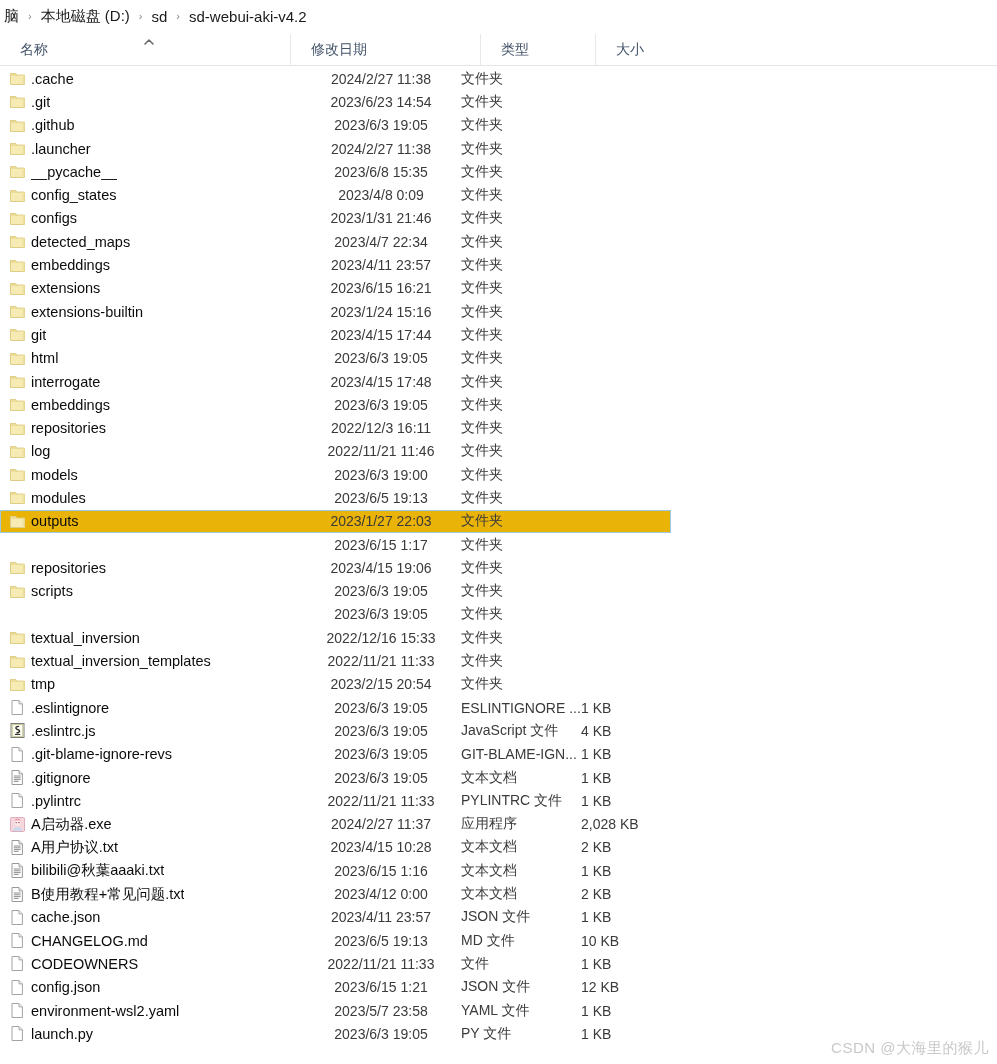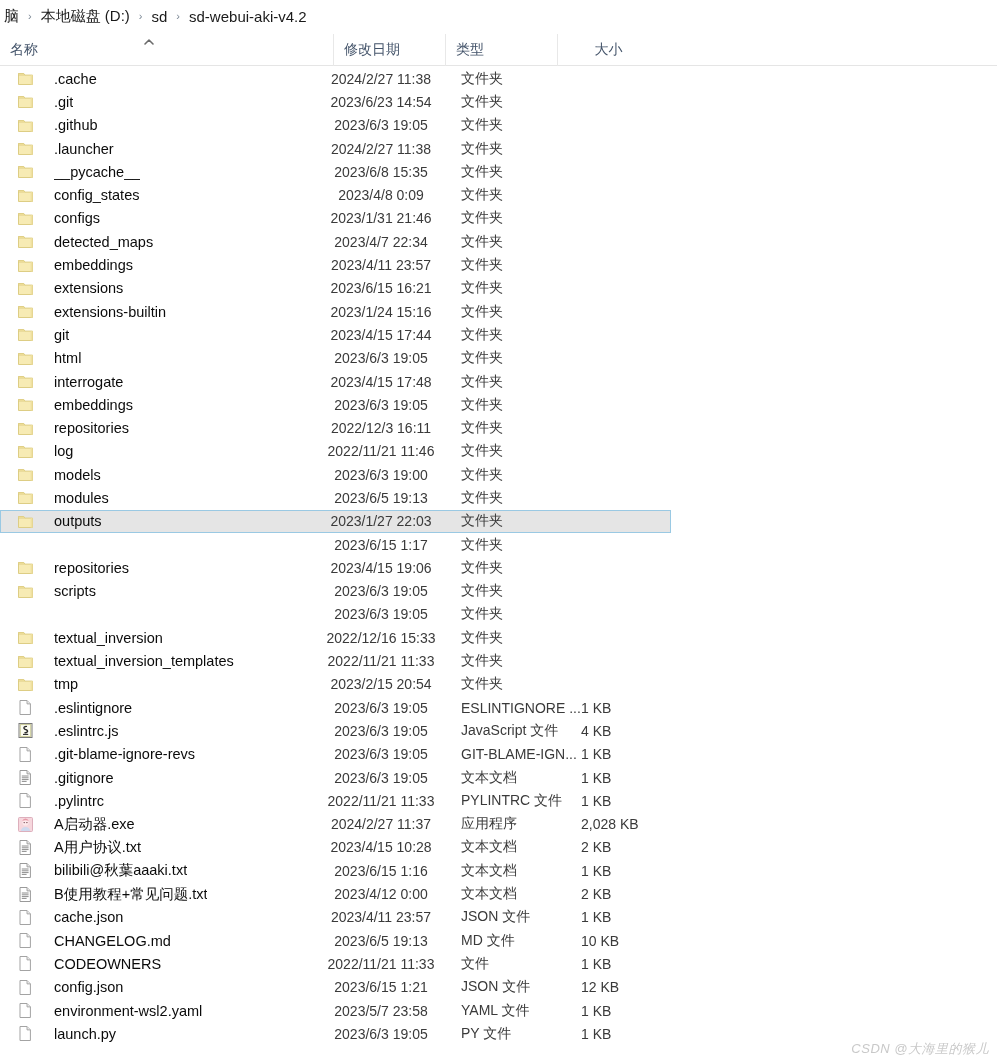--- a/index.html
+++ b/index.html
@@ -31,21 +31,21 @@
   
   .col-headers {
     position: absolute; left: 0; top: 34px; width: 997px; height: 32px;
     background: #ffffff;
     border-bottom: 1px solid #e5e5e5;
   }
   .col-head {
     position: absolute; top: 0; height: 32px;
     display: flex; align-items: center;
     font-size: 14px; color: #44546a;
-    padding-left: 10px;
+    padding-left: 20px;
     border-left: 1px solid #e8e8e8;
     cursor: pointer; user-select: none;
   }
   .col-head.nob { border-left: none; }
   .sort-caret {
     position: absolute; left: 143px; top: 38px;
     width: 12px; height: 8px; pointer-events: none;
   }
   .sort-caret svg { display: block; }
 
@@ -57,25 +57,25 @@
   .row {
     position: relative; height: 23.3px;
     display: flex; align-items: center;
     font-size: 14.5px; color: #0b0b0b;
     cursor: default;
     border: 1px solid transparent;
   }
   .row.selected {
     width: 671px;
     border: 1px solid #9ac9e3;
-    background: #e5e5e5;
+    background: #eab308;
   }
   .cell-name {
-    position: absolute; left: 12px; width: 300px; height: 100%;
-    display: flex; align-items: center; padding-left: 4px; gap: 20px;
+    position: absolute; left: 4px; width: 300px; height: 100%;
+    display: flex; align-items: center; padding-left: 4px; gap: 5px;
     overflow: hidden; white-space: nowrap;
   }
   .cell-date {
     position: absolute; left: 300px; width: 160px;
     font-size: 14px; color: #3a3a3a; white-space: nowrap; text-align: center;
   }
   .cell-type {
     position: absolute; left: 460px; width: 120px;
     font-size: 14px; color: #3a3a3a; white-space: nowrap;
     overflow: hidden; text-overflow: ellipsis;
@@ -86,22 +86,22 @@
   }
   .name-text { overflow: hidden; text-overflow: ellipsis; }
 
   
   .icon { width: 17px; height: 17px; flex: 0 0 17px; position: relative; }
   .icon svg { display: block; }
 
   
   .watermark {
     position: absolute; right: 8px; bottom: 6px;
-    font-size: 13px; color: #c9c9c9;
-    letter-spacing: 0.5px; user-select: none; pointer-events: none; font-style: italic;
+    font-size: 15px; color: #c9c9c9;
+    letter-spacing: 0.5px; user-select: none; pointer-events: none;
   }
 </style>
 </head>
 <body>
 
 <div id="app">
 
   <div class="breadcrumb" id="breadcrumb">
       <span class="crumb first">脑</span>
       <span class="crumb-sep">›</span>
@@ -109,27 +109,27 @@
       <span class="crumb-sep">›</span>
       <span class="crumb">sd</span>
       <span class="crumb-sep">›</span>
       <span class="crumb">sd-webui-aki-v4.2</span>
     </div>
 
   <div class="col-headers" id="col-headers">
       <div class="col-head nob" style="left: 0px; width: 290px;">
         <span>名称</span>
       </div>
-      <div class="col-head" style="left: 290px; width: 170px; margin-left: 43px;">
+      <div class="col-head" style="left: 290px; width: 170px;">
         <span>修改日期</span>
       </div>
-      <div class="col-head" style="left: 445px; width: 123px; font-family: Liberation Mono, monospace;">
+      <div class="col-head" style="left: 480px; width: 123px; font-family: Liberation Mono, monospace;">
         <span>类型</span>
       </div>
-      <div class="col-head" style="left: 557px; width: 92px; justify-content: center;">
+      <div class="col-head" style="left: 595px; width: 92px;">
         <span>大小</span>
       </div>
     </div>
   <div class="sort-caret">
     <svg width="12" height="8" viewBox="0 0 12 8">
       <path d="M2 6 L6 2 L10 6" stroke="#6b6b6b" stroke-width="1.6" fill="none" stroke-linecap="round" stroke-linejoin="round"></path>
     </svg>
   </div>
 
   <div class="file-list" id="file-list">

